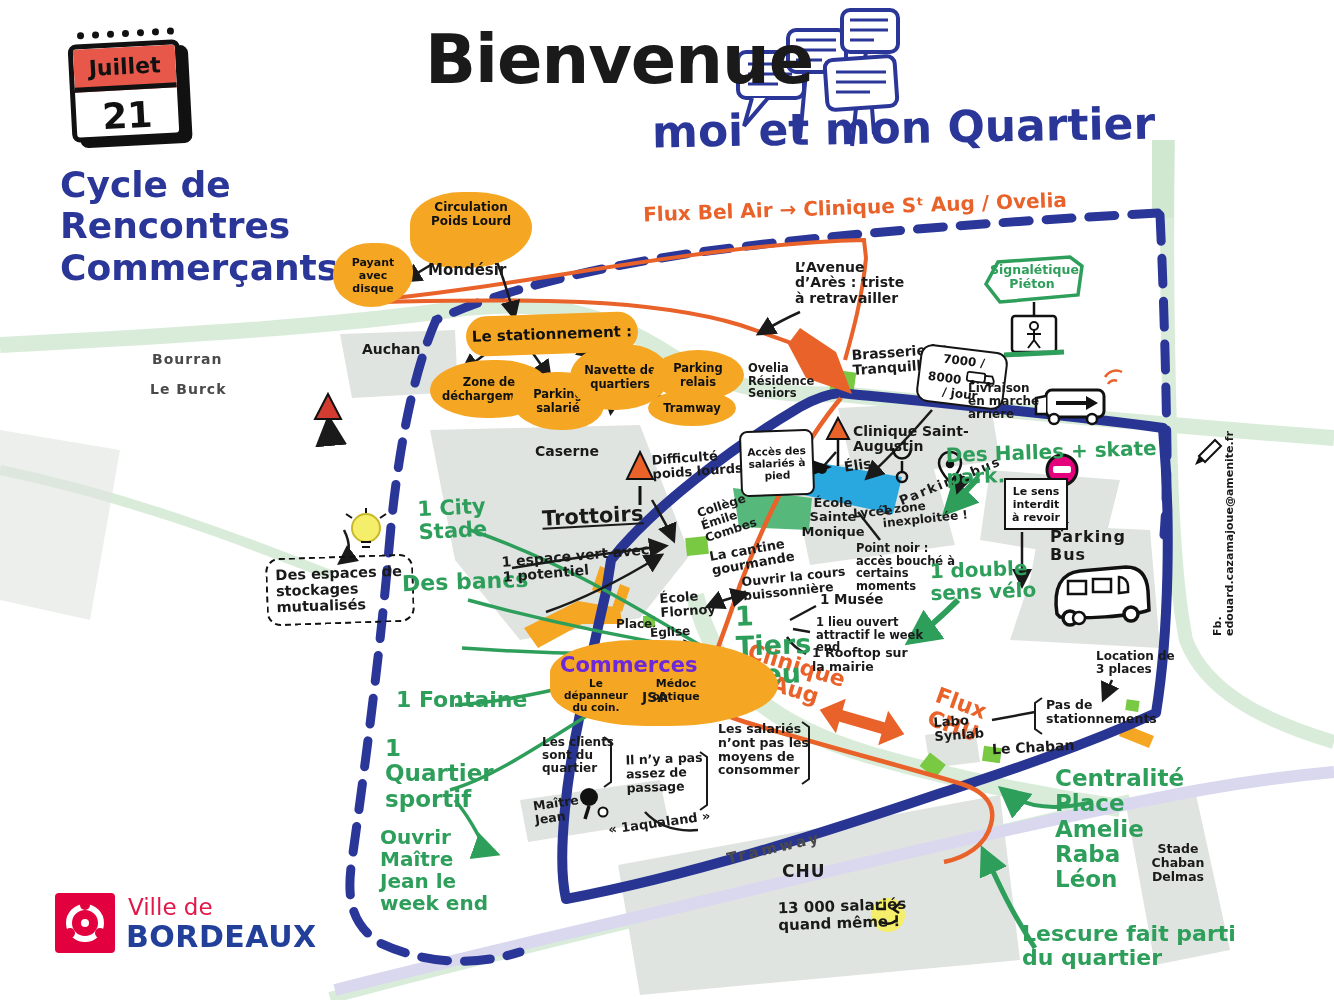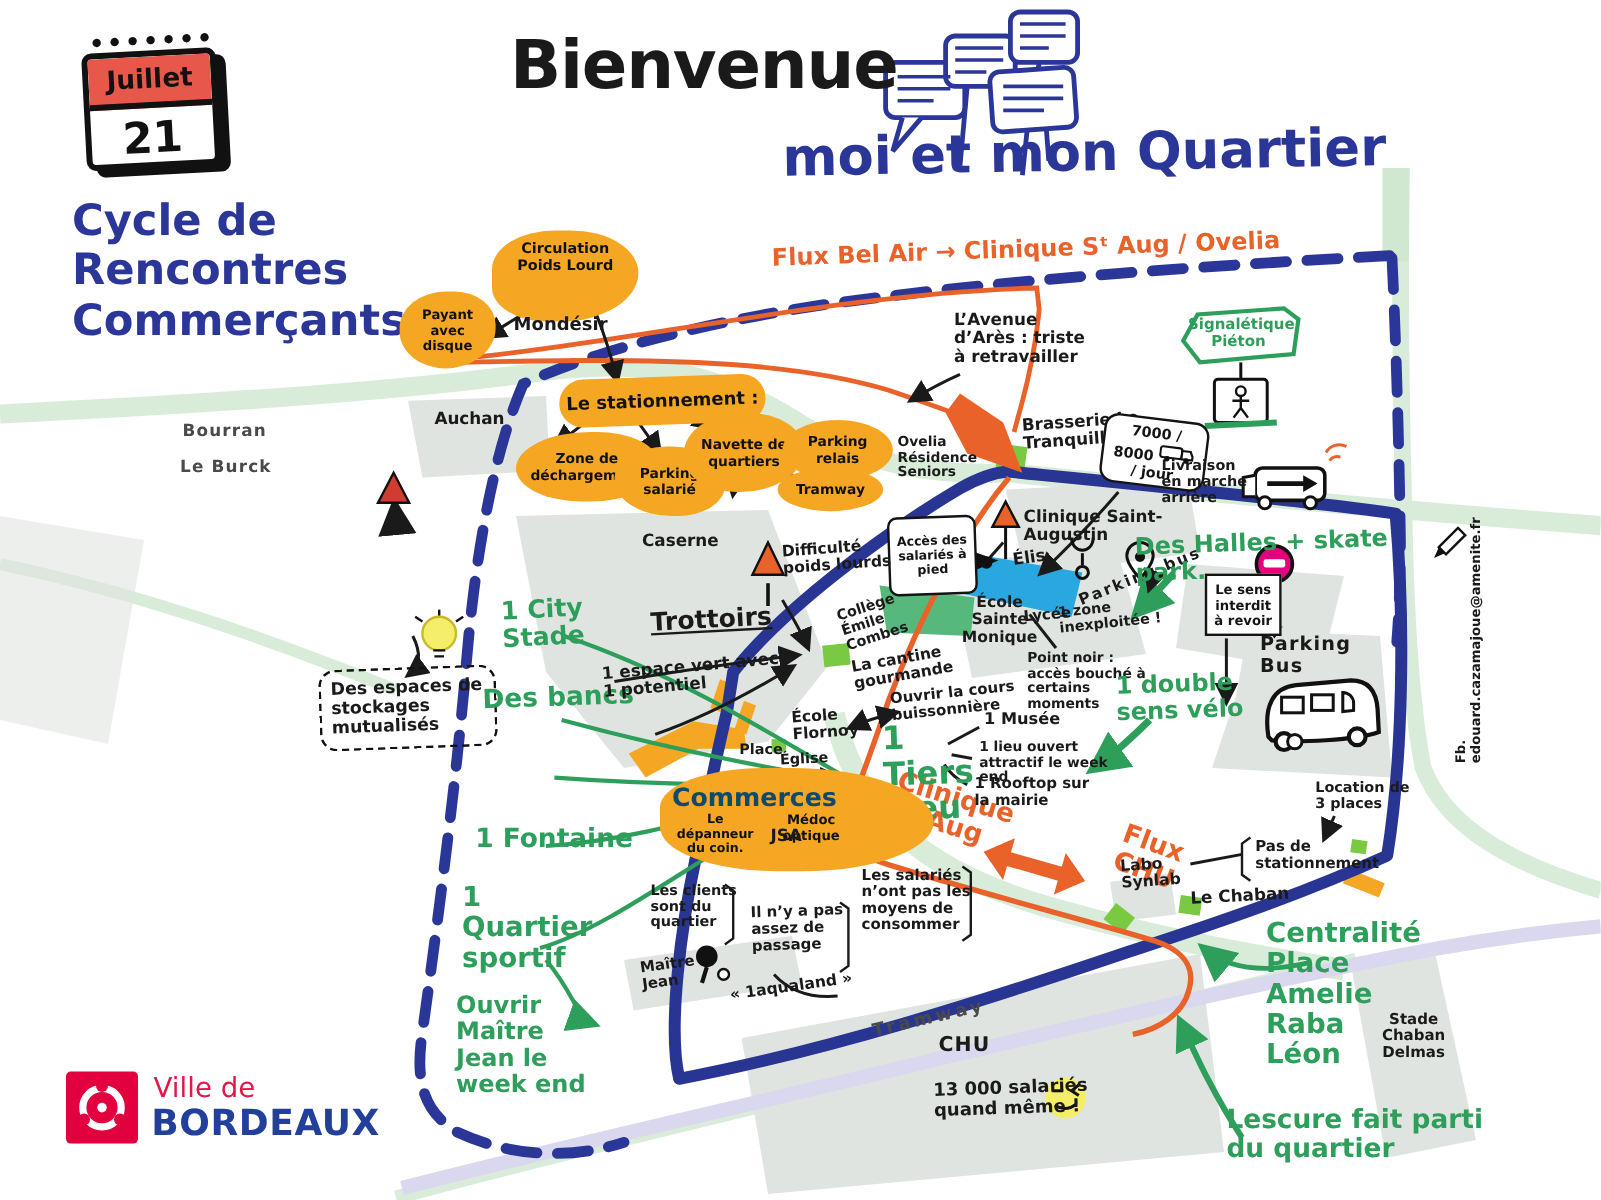--- a/index.html
+++ b/index.html
@@ -1,20 +1,20 @@
 <!DOCTYPE html>
 <html><head>
 <meta charset="utf-8">
 <style>
   html,body{margin:0;padding:0;background:#fff;}
   #stage{position:relative;width:1334px;height:1000px;background:#fff;overflow:hidden;
          font-family:"DejaVu Sans",sans-serif;}
   .lbl{position:absolute;font-weight:bold;color:#1a1a1a;line-height:1.1;white-space:normal;}
   .c-blue{color:#2b3699}.c-green{color:#2e9e5b}.c-orange{color:#e8622a}
-  .c-gray{color:#4a4a4a}.c-dgreen{color:#0c4a6e}
+  .c-gray{color:#4a4a4a}.c-dgreen{color:#6d28d9}
   .blob{position:absolute;background:#f5a623;display:flex;align-items:center;justify-content:center;
         text-align:center;font-weight:bold;color:#111;padding:4px;box-sizing:border-box;}
   .box{position:absolute;background:#fff;border:2.5px solid #141414;font-weight:bold;color:#141414;
        box-sizing:border-box;padding:4px;}
   .center{text-align:center;}
   svg{position:absolute;left:0;top:0;}
   
   .calendar{position:absolute;left:70px;top:42px;width:112px;height:98px;transform:rotate(-3deg);}
   .cal-dots{position:absolute;top:-12px;left:10px;display:flex;gap:8px;}
   .cal-dots i{width:7px;height:7px;border-radius:50%;background:#111;display:block;}
@@ -282,21 +282,21 @@
         <i></i>
         <i></i>
         <i></i>
       </div>
   <div class="cal-body">
     <div class="cal-top">Juillet</div>
     <div class="cal-day">21</div>
   </div>
 </div>
 
-<div class="lbl" style="left:425px;top:24px;font-size:56px;letter-spacing:-1px;">Bienvenue</div>
+<div class="lbl" style="left:425px;top:24px;font-size:67px;letter-spacing:-1px;">Bienvenue</div>
 <div class="lbl c-blue" style="left:652px;top:104px;font-size:44px;transform:rotate(-1deg);">moi et mon Quartier</div>
 <div class="lbl c-blue" style="left:60px;top:164px;font-size:36px;width:300px;line-height:1.15;">Cycle de Rencontres Commerçants</div>
 
 <div class="lbl c-orange" style="left:643px;top:196px;font-size:20px;width:430px;transform:rotate(-2deg);">Flux Bel Air → Clinique Sᵗ Aug / Ovelia</div>
 <div class="lbl c-orange" style="left:742px;top:656px;font-size:22px;width:120px;transform:rotate(17deg);">Clinique Sᵗ Aug</div>
 <div class="lbl c-orange" style="left:930px;top:694px;font-size:22px;width:70px;transform:rotate(20deg);">Flux CHU</div>
 
 <div class="blob" style="left:333px;top:243px;width:80px;height:64px;border-radius:50% 45% 55% 50%;font-size:11px;">
   <span>Payant avec disque</span>
     </div>
@@ -396,21 +396,21 @@
 <div class="lbl" style="left:626px;top:752px;font-size:12.5px;width:82px;transform:rotate(-2deg);">Il n’y a pas assez de passage</div>
 <div class="lbl" style="left:718px;top:722px;font-size:12.5px;width:110px;">Les salariés n’ont pas les moyens de consommer</div>
 
 <div class="lbl" style="left:534px;top:796px;font-size:12.5px;width:50px;transform:rotate(-8deg);">Maître Jean</div>
 <div class="lbl" style="left:608px;top:816px;font-size:13px;transform:rotate(-8deg);">« 1aqualand »</div>
 <div class="lbl c-gray" style="left:726px;top:840px;font-size:15px;transform:rotate(-13deg);letter-spacing:3px;">Tramway</div>
 <div class="lbl" style="left:782px;top:862px;font-size:17px;letter-spacing:1px;">CHU</div>
 <div class="lbl" style="left:778px;top:898px;font-size:15px;width:130px;transform:rotate(-2deg);">13 000 salariés quand même !</div>
 
 <div class="lbl" style="left:1096px;top:650px;font-size:12px;width:80px;">Location de 3 places</div>
-<div class="lbl" style="left:1046px;top:698px;font-size:12.5px;width:130px;">Pas de stationnement</div>
+<div class="lbl" style="left:1046px;top:698px;font-size:12.5px;width:130px;">Pas de stationnements</div>
 <div class="lbl" style="left:934px;top:714px;font-size:13px;width:55px;transform:rotate(-4deg);">Labo Synlab</div>
 <div class="lbl" style="left:992px;top:740px;font-size:14px;transform:rotate(-3deg);">Le Chaban</div>
 <div class="lbl c-green" style="left:1055px;top:766px;font-size:23px;width:135px;">Centralité Place Amelie Raba Léon</div>
 <div class="lbl center" style="left:1142px;top:842px;font-size:12.5px;width:72px;">Stade Chaban Delmas</div>
 <div class="lbl c-green" style="left:1022px;top:922px;font-size:22px;width:250px;">Lescure fait parti du quartier</div>
 
 <div class="lbl" style="left:1212px;top:636px;width:200px;font-size:11px;font-weight:bold;transform:rotate(-90deg);transform-origin:0 0;">Fb. edouard.cazamajoue@amenite.fr</div>
 
 <div class="logo-square"></div>
 <svg width="1334" height="1000" viewBox="0 0 1334 1000" style="pointer-events:none;">

